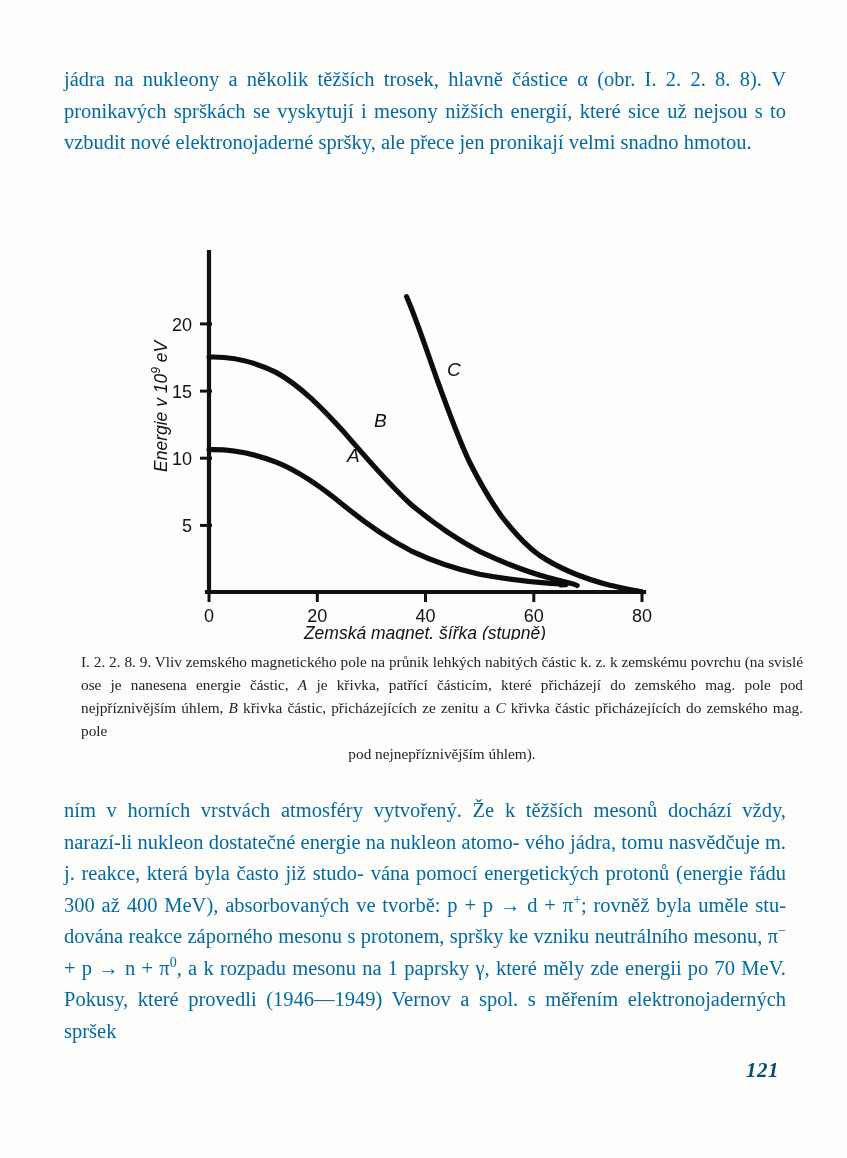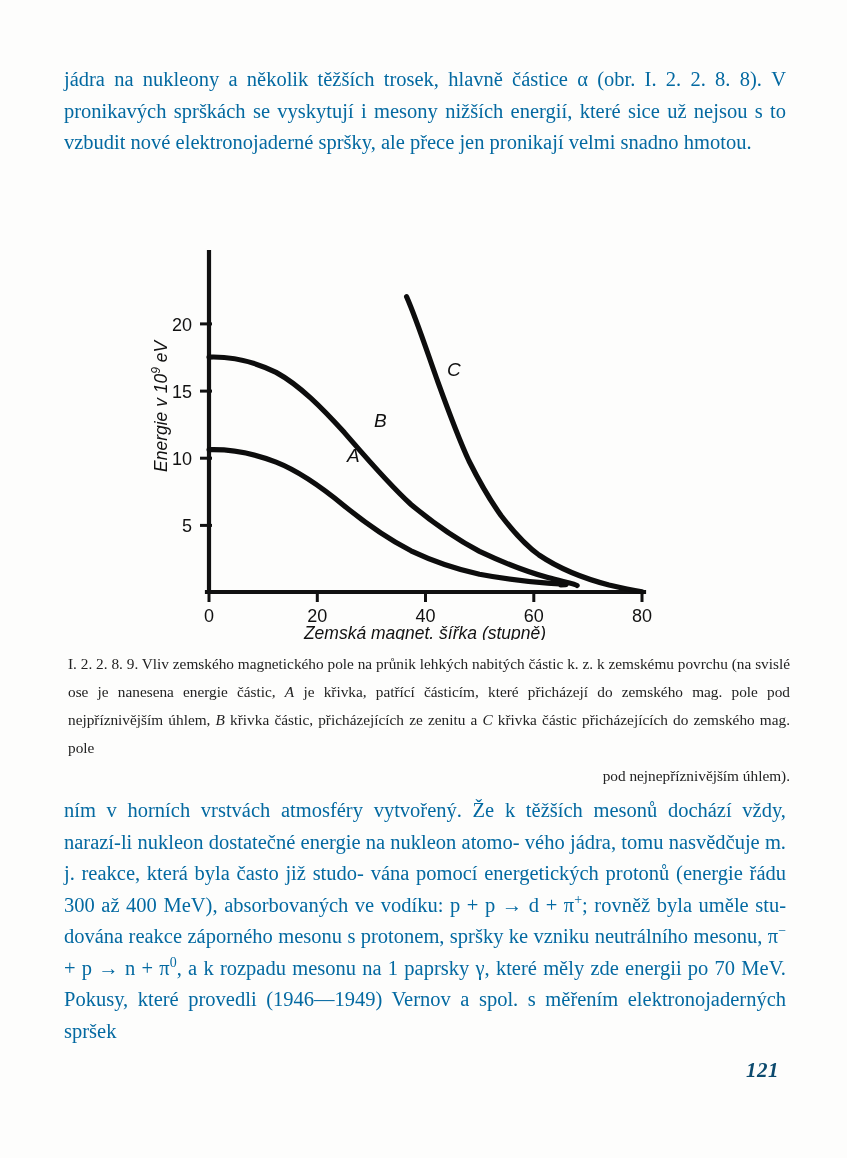--- a/index.html
+++ b/index.html
@@ -50,30 +50,30 @@
     left: 64px;
     top: 240px;
     width: 722px;
     height: 400px;
   }
   .figsvg { display: block; }
 
   
   .caption {
     position: absolute;
-    left: 68px;
+    left: 81px;
     top: 650px;
     width: 722px;
     font-size: 15.3px;
-    line-height: 28px;
+    line-height: 23px;
     text-align: justify;
     color: #222;
   }
   .caption .lastline {
-    text-align: right;
+    text-align: center;
     display: block;
   }
   .caption .ital { font-style: italic; }
 
   
   .pagenum {
     position: absolute;
     right: 68px;
     top: 1058px;
     font-size: 21px;
@@ -188,21 +188,21 @@
     <span>částic, přicházejících ze zenitu a </span><span class="ital">C</span><span> křivka částic přicházejících do zemského mag. pole</span>
     <span class="lastline">pod nejnepříznivějším úhlem).</span>
   </div>
 
   <div class="textblock tb-bot">
     <p>
       <span>ním v horních vrstvách atmosféry vytvořený. Že k těžších mesonů</span>
       <span>dochází vždy, narazí-li nukleon dostatečné energie na nukleon atomo-</span>
       <span>vého jádra, tomu nasvědčuje m. j. reakce, která byla často již studo-</span>
       <span>vána pomocí energetických protonů (energie řádu 300 až 400 MeV),</span>
-      <span>absorbovaných ve vodíku: </span><span class="math">p + p → d + π</span><span class="sup math">+</span><span>; rovněž byla uměle stu-</span>
+      <span>absorbovaných ve tvorbě: </span><span class="math">p + p → d + π</span><span class="sup math">+</span><span>; rovněž byla uměle stu-</span>
       <span>dována reakce záporného mesonu s protonem, spršky ke vzniku</span>
       <span>neutrálního mesonu,  </span><span class="math">π</span><span class="sup math">−</span><span class="math"> + p → n + π</span><span class="sup math">0</span><span>, a k rozpadu mesonu na</span>
       <span>1 paprsky </span><span class="math">γ</span><span>, které měly zde energii po 70 MeV. Pokusy, které provedli</span>
       <span>(1946—1949) Vernov a spol. s měřením elektronojaderných spršek</span>
     </p>
   </div>
 
   <div class="pagenum">121</div>
 
 </div>

